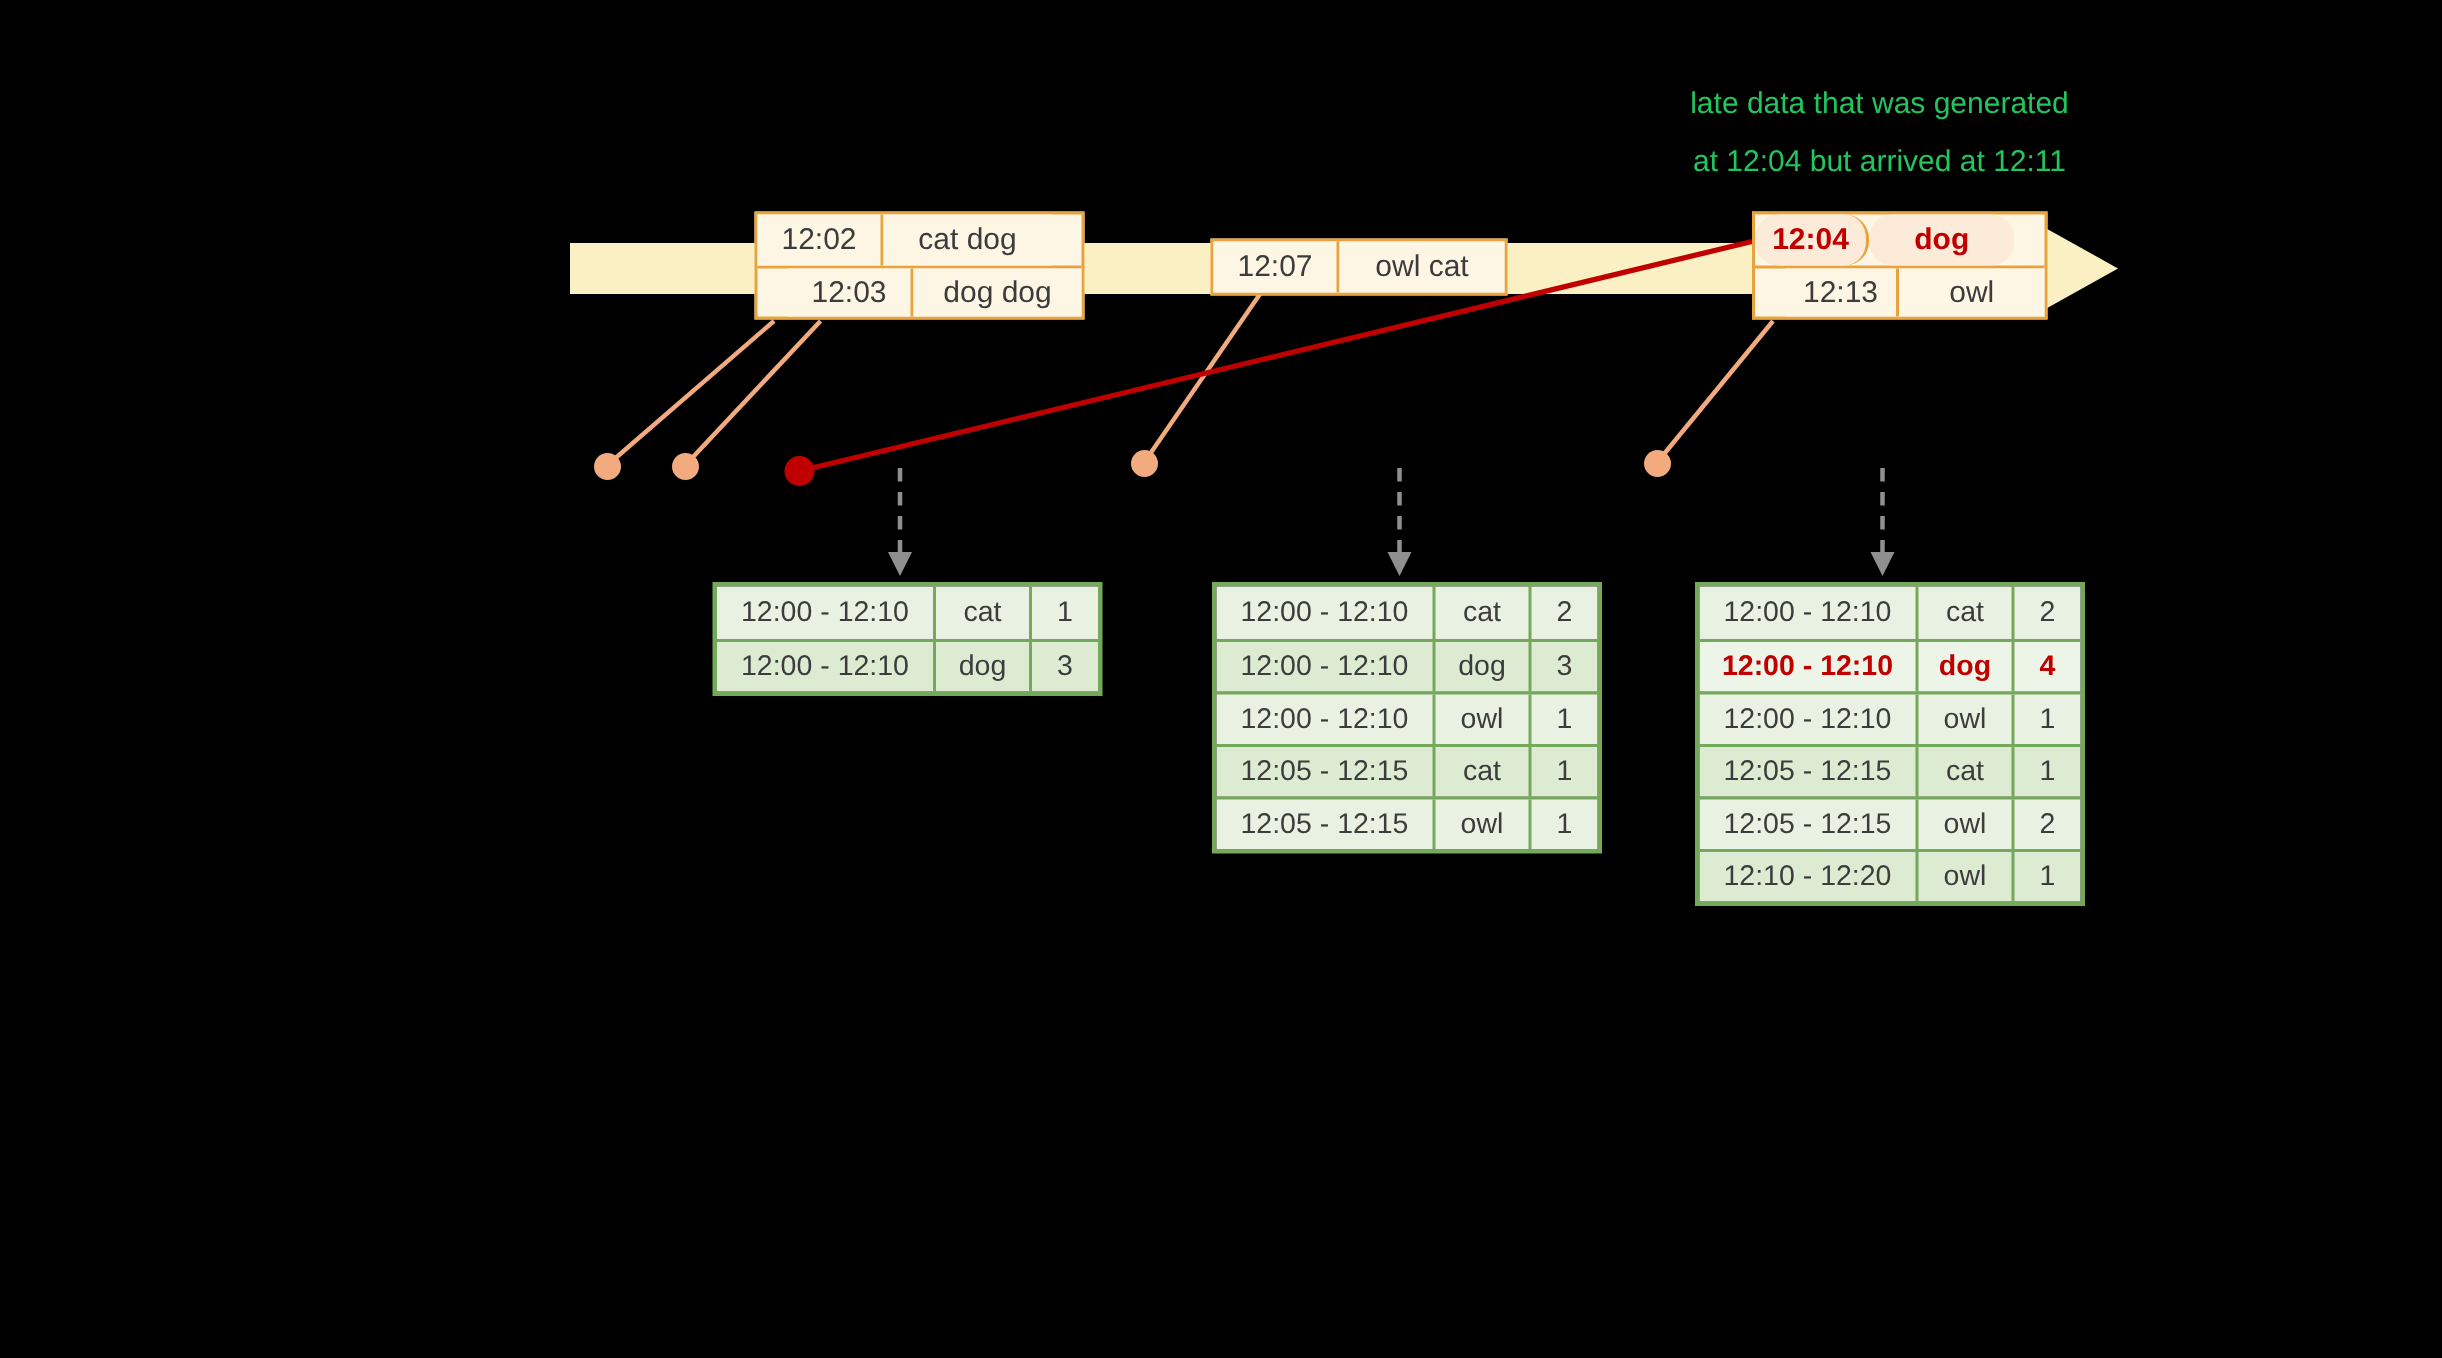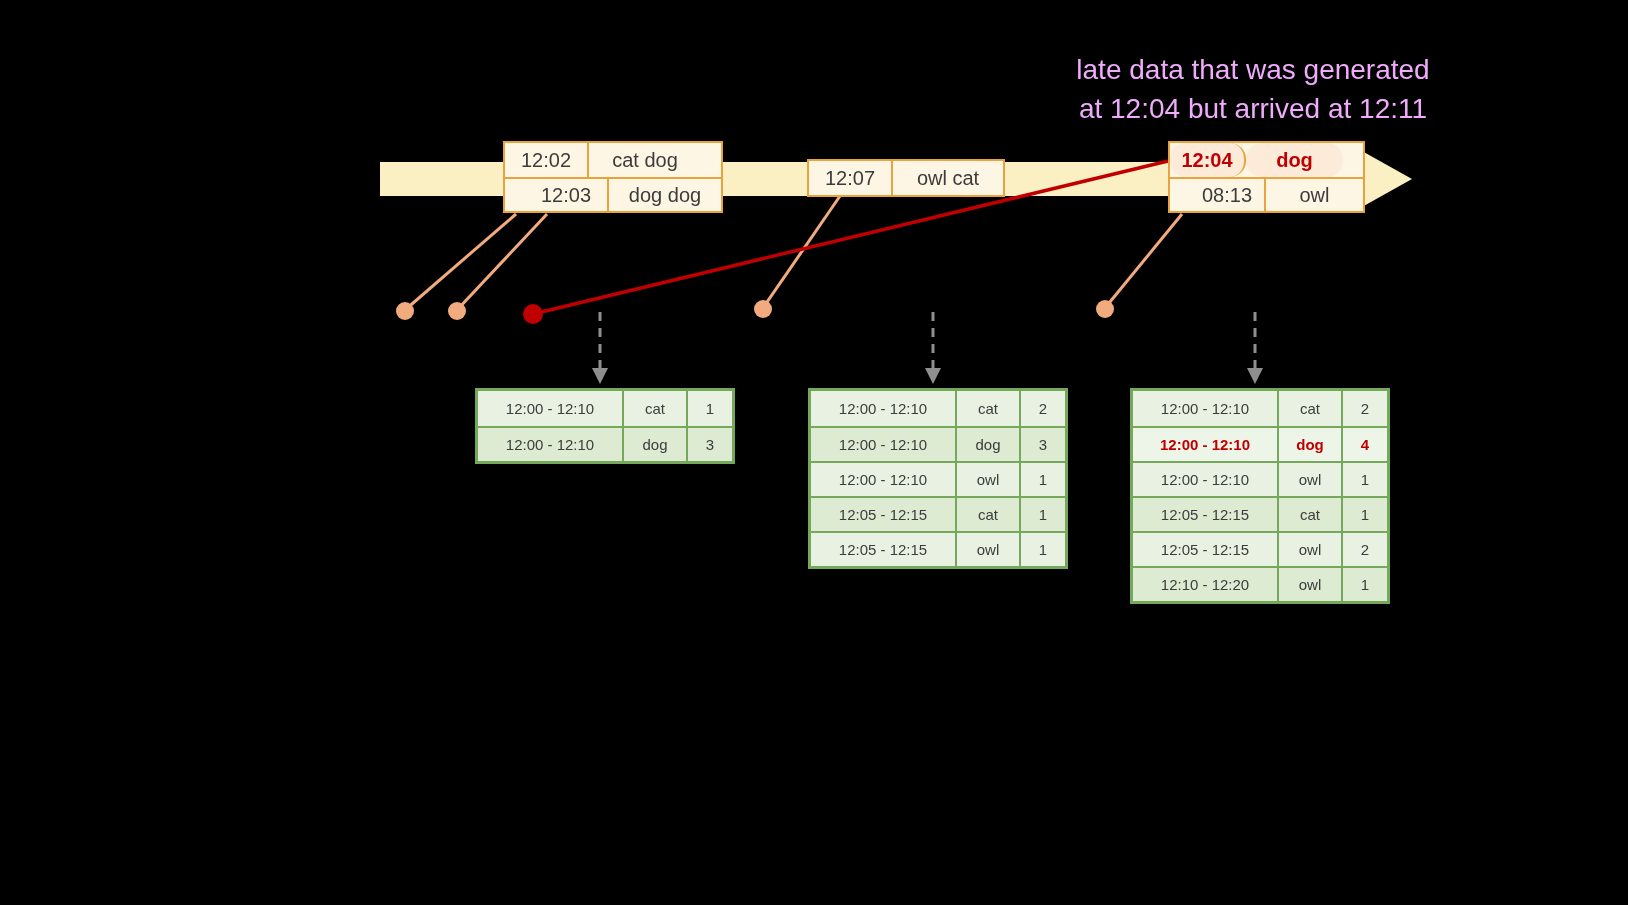--- a/index.html
+++ b/index.html
@@ -4,21 +4,21 @@
 <style>
   * { margin:0; padding:0; box-sizing:border-box; }
   html,body { background:#000; }
   body { font-family:"Liberation Sans","DejaVu Sans",sans-serif; }
 
   .canvas { position:relative; width:1628px; height:905px; background:#000; overflow:hidden; }
   .layer { position:absolute; left:0; top:0; }
 
   
   .annotation { position:absolute; width:470px; text-align:center;
-                color:#f0abfc; font-size:28px; line-height:39px; }
+                color:#22c55e; font-size:20px; line-height:39px; }
   .annotation.top { left:1018px; top:50px; }
   .annotation.bottom { left:1018px; top:630px; }
 
   
   .ebox { position:absolute; border:2px solid #e8a33d; background:#fdf6e4; }
   .erow { display:flex; height:34px; }
   .erow + .erow { border-top:2px solid #e8a33d;padding-left:20px; }
   .ecell { display:flex; align-items:center; justify-content:center;
            color:#3c3c3c; font-size:20px; background:#fdf6e4; }
   .ecell.time { border-right:2px solid #e8a33d; }
@@ -27,21 +27,21 @@
   .ebox3 .ecell.time { width:76px; } .ebox3 .ecell.word { width:97px; }
   .erow.late .ecell { background:#fcebd8; color:#c00000; font-weight:bold;border-radius:16px; }
 
   
   .gtable { position:absolute; border:3px solid #74a85a; }
   .grow { display:flex; height:35px; }
   .grow + .grow { border-top:2px solid #74a85a; }
   .grow:nth-child(odd)  { background:#e9f2e2; }
   .grow:nth-child(even) { background:#dcebd2; }
   .gcell { display:flex; align-items:center; justify-content:center;
-           font-size:15px; color:#3c3c3c; border-right:2px solid #74a85a; }
+           font-size:19px; color:#3c3c3c; border-right:2px solid #74a85a; }
   .gcell:last-child { border-right:none; }
   .gcell.win { width:146px; }
   .gcell.word { width:64px; }
   .gcell.count { width:44px; }
   .grow.late { background:#edf4e8; }
   .grow.late .gcell { color:#c00000; font-weight:bold; }
 </style>
 </head>
 <body>
 
@@ -103,21 +103,21 @@
       <div class="ecell word">owl cat</div>
     </div>
   </div>
 
   <div class="ebox ebox3" style="left:1168px; top:141px;">
     <div class="erow late">
       <div class="ecell time">12:04</div>
       <div class="ecell word">dog</div>
     </div>
     <div class="erow">
-      <div class="ecell time">08:13</div>
+      <div class="ecell time">12:13</div>
       <div class="ecell word">owl</div>
     </div>
   </div>
 
   <div class="gtable" style="left:475px; top:388px;">
     <div class="grow">
       <div class="gcell win">12:00 - 12:10</div>
       <div class="gcell word">cat</div>
       <div class="gcell count">1</div>
     </div>

